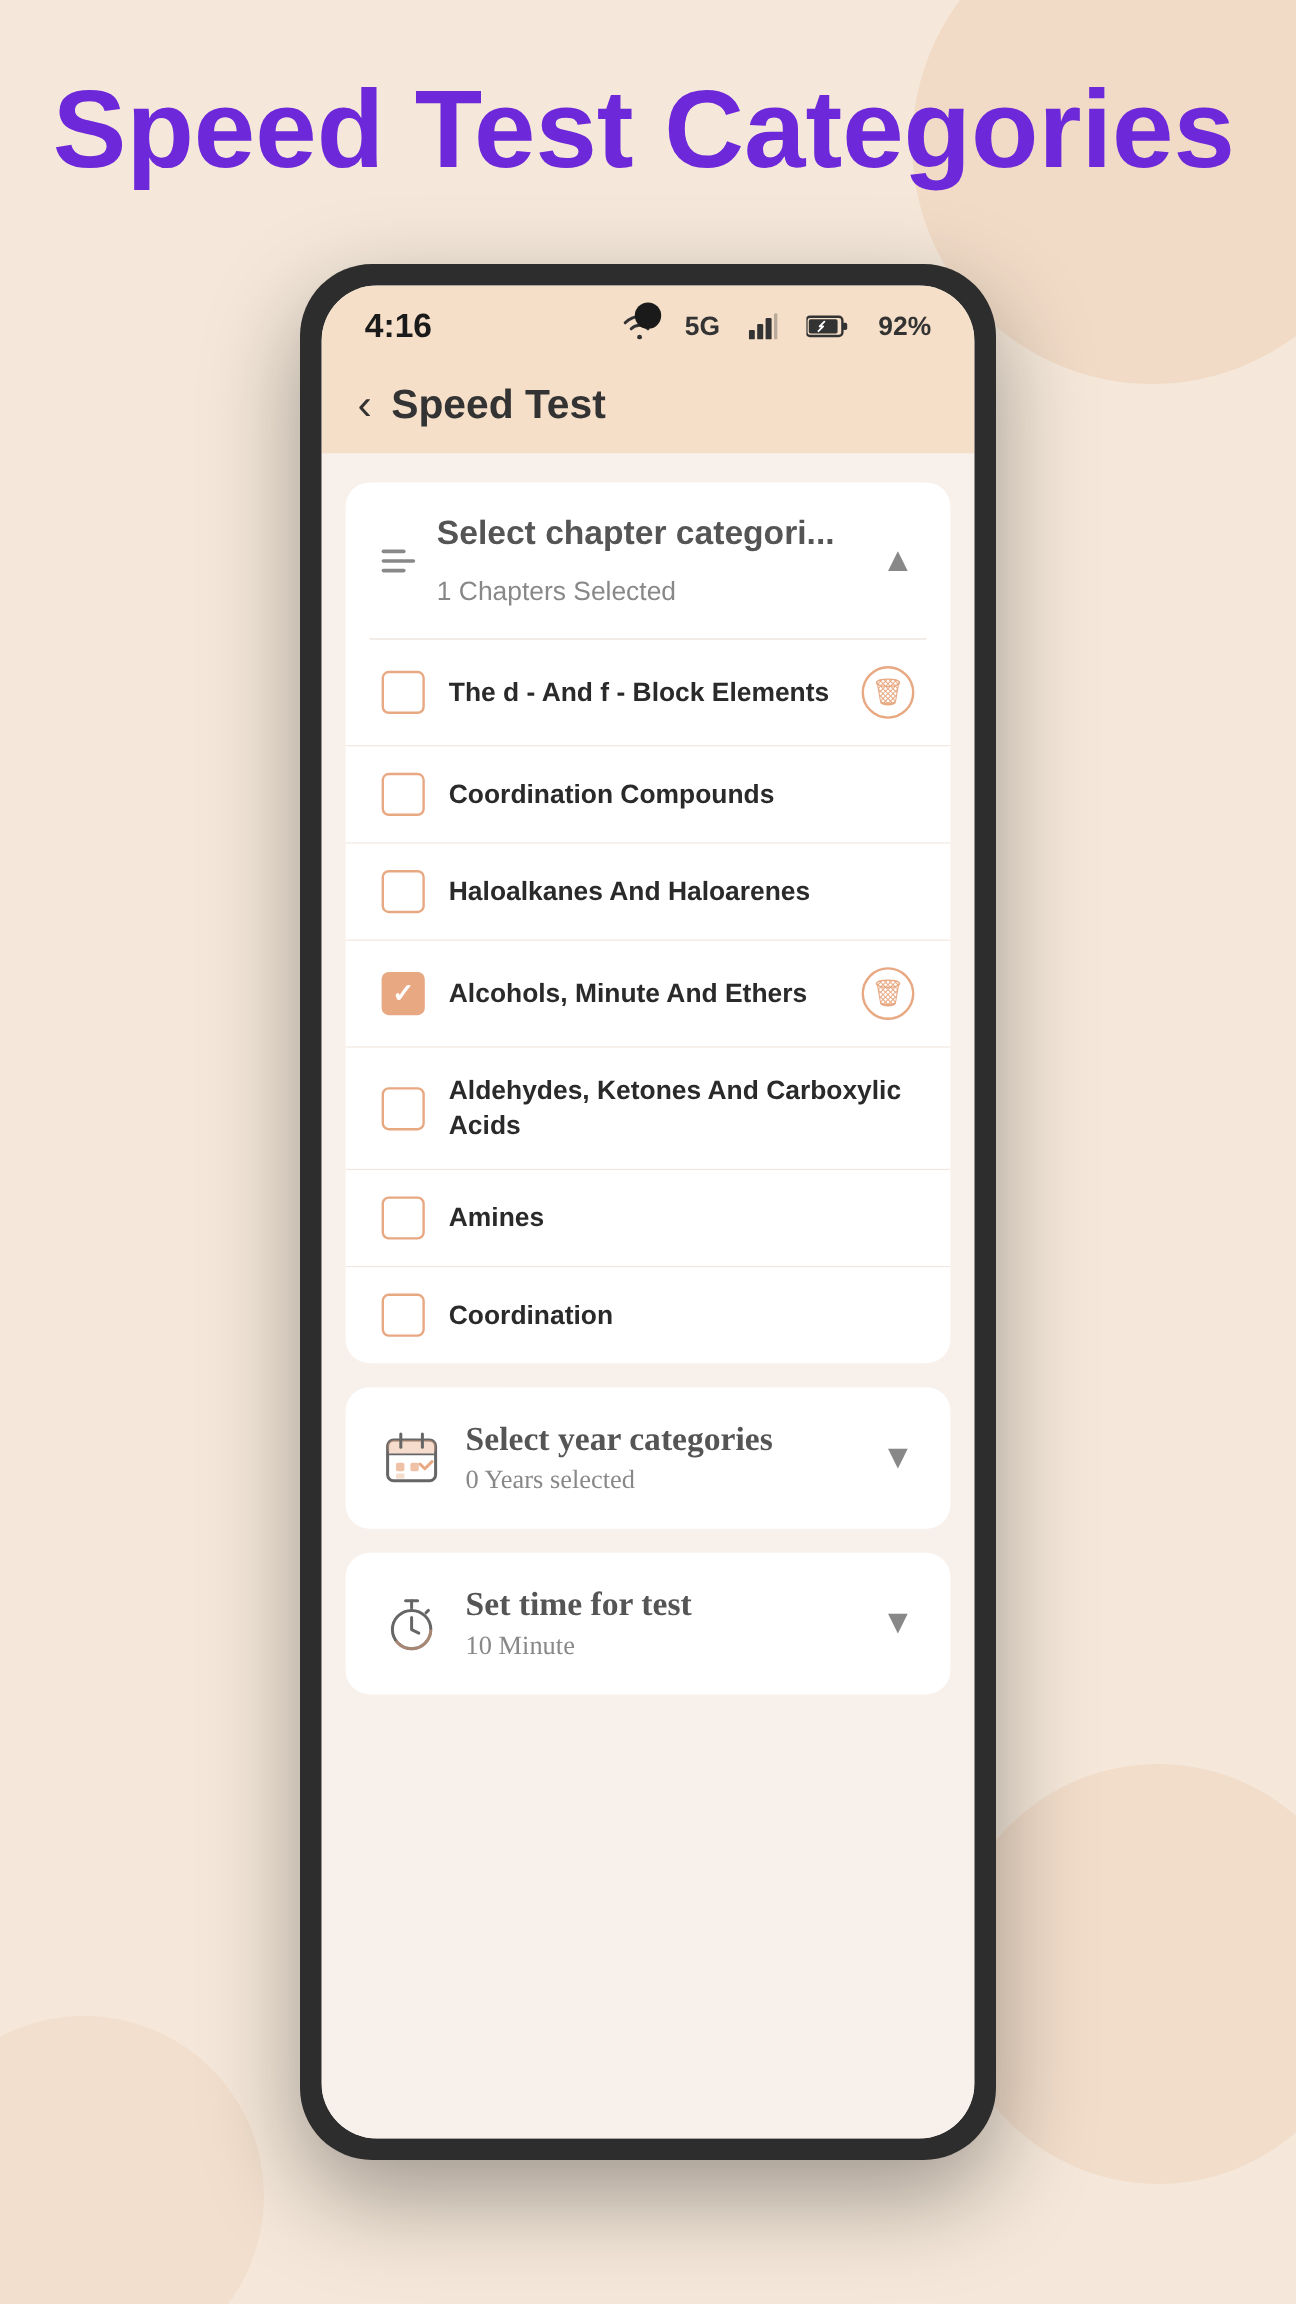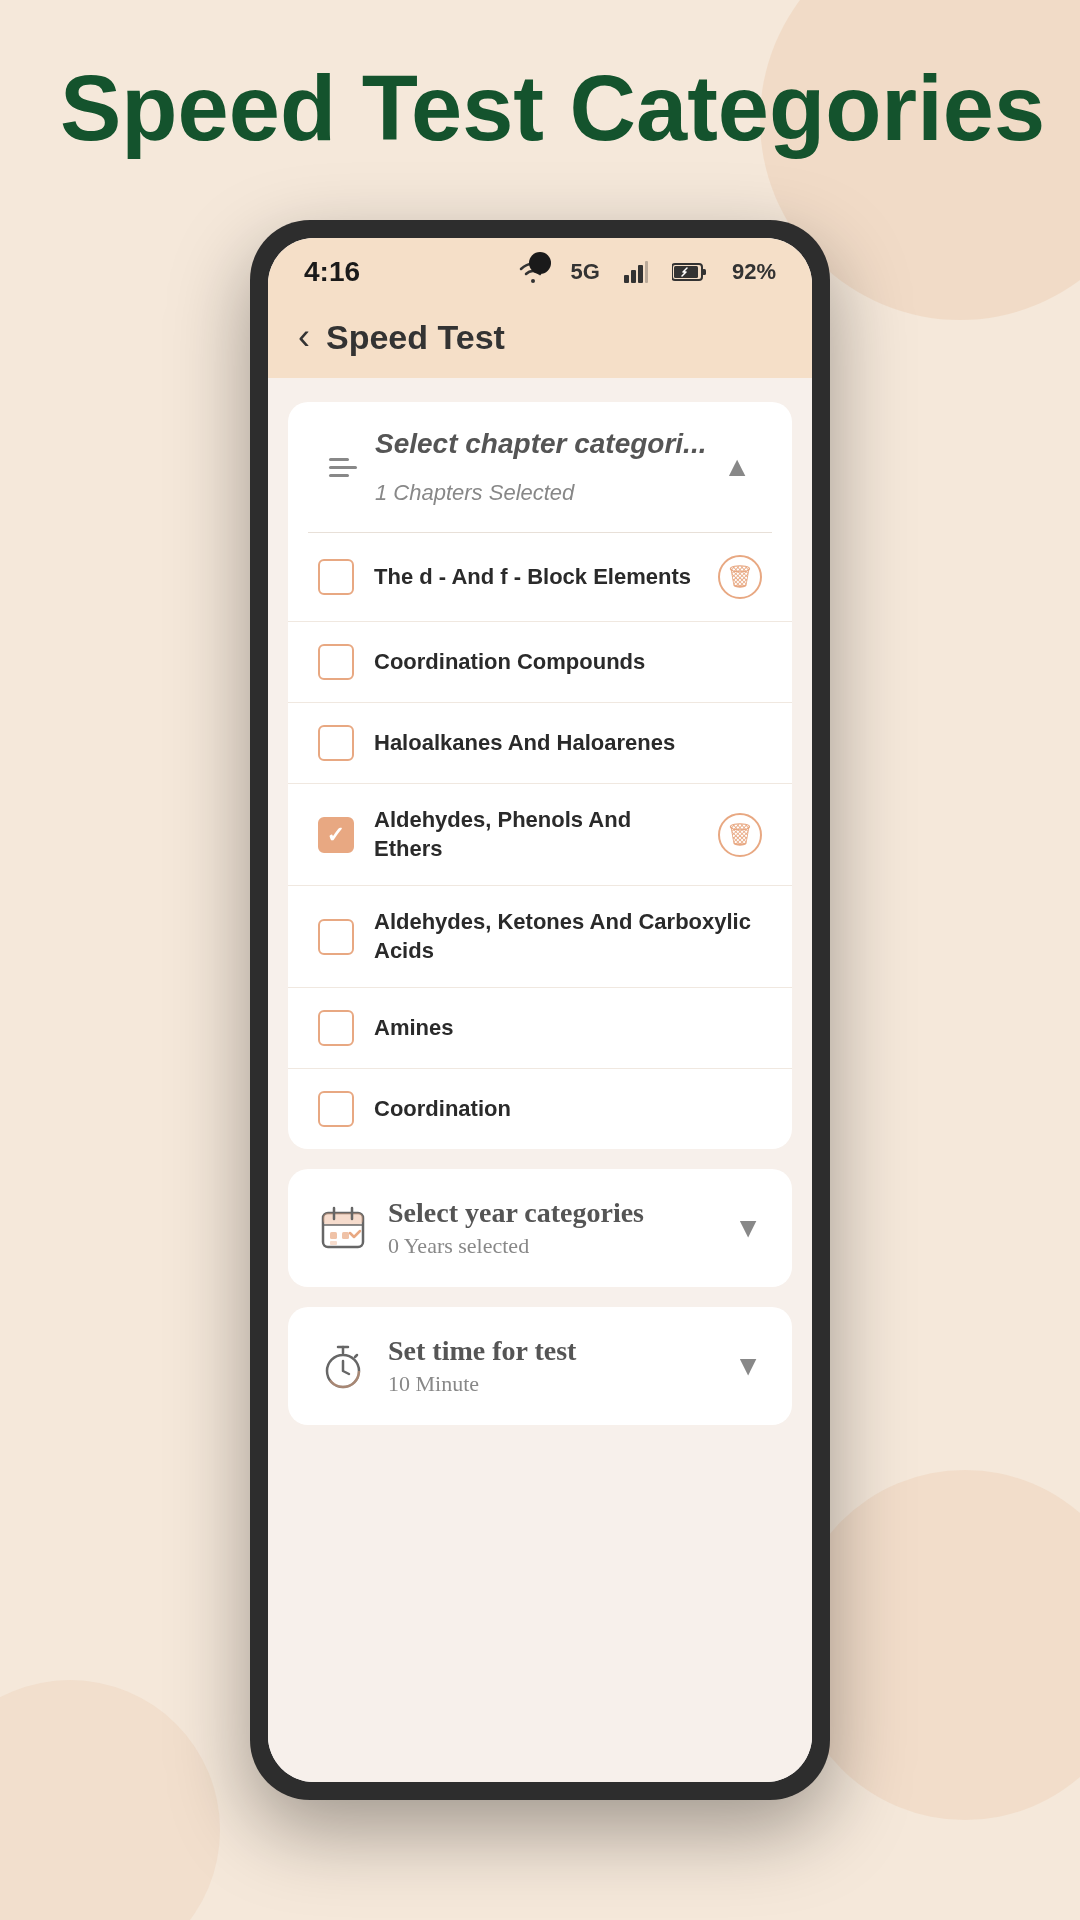--- a/index.html
+++ b/index.html
@@ -42,24 +42,24 @@
       width: 300px;
       height: 300px;
       border-radius: 50%;
       background: #f0d5bf;
       opacity: 0.5;
     }
 
     .page-title {
       position: absolute;
       top: 60px;
-      left: 60px;
+      left: 44px;
       font-size: 92px;
       font-weight: 900;
-      color: #14532d;
+      color: #6d28d9;
       line-height: 1.05;
       z-index: 10;
     }
 
     
     .phone-frame {
       position: absolute;
       top: 220px;
       left: 50%;
       transform: translateX(-50%);
@@ -155,26 +155,25 @@
 
     
     .card {
       background: #fff;
       border-radius: 20px;
       overflow: hidden;
     }
 
     
     .chapter-header {
-      padding: 26px 41px;
+      padding: 26px 30px;
       display: flex;
       align-items: center;
       justify-content: space-between;
       cursor: pointer;
-      font-style: italic;
     }
 
     .chapter-header-left {
       display: flex;
       align-items: center;
       gap: 18px;
     }
 
     .list-icon {
       display: flex;
@@ -407,21 +406,21 @@
             <span class="chapter-name">Coordination Compounds</span>
           </div>
 
           <div class="chapter-item">
             <div class="checkbox"></div>
             <span class="chapter-name">Haloalkanes And Haloarenes</span>
           </div>
 
           <div class="chapter-item">
             <div class="checkbox checked"></div>
-            <span class="chapter-name">Aldehydes, Phenols And Ethers</span>
+            <span class="chapter-name">Alcohols, Minute And Ethers</span>
             <div class="delete-btn">
               <span class="delete-icon">🗑</span>
             </div>
           </div>
 
           <div class="chapter-item">
             <div class="checkbox"></div>
             <span class="chapter-name">Aldehydes, Ketones And Carboxylic Acids</span>
           </div>
 

